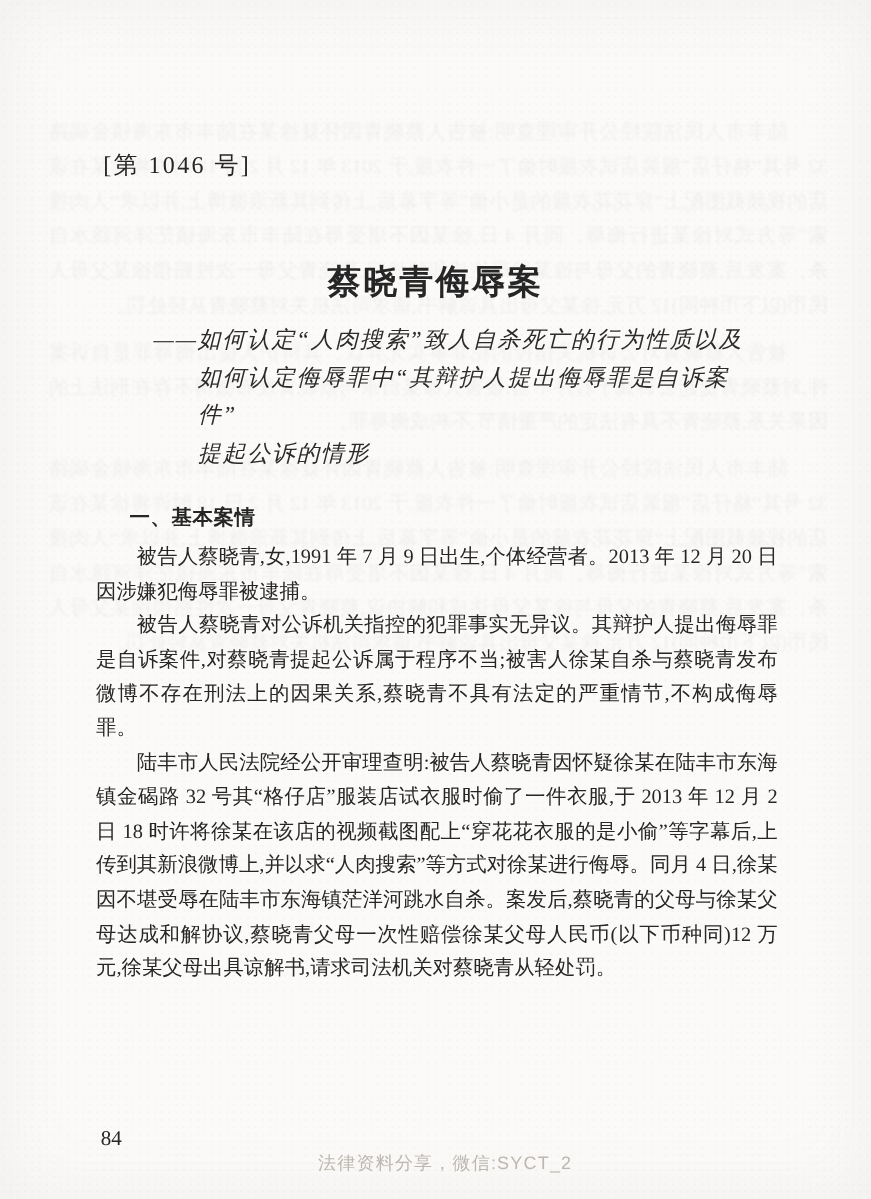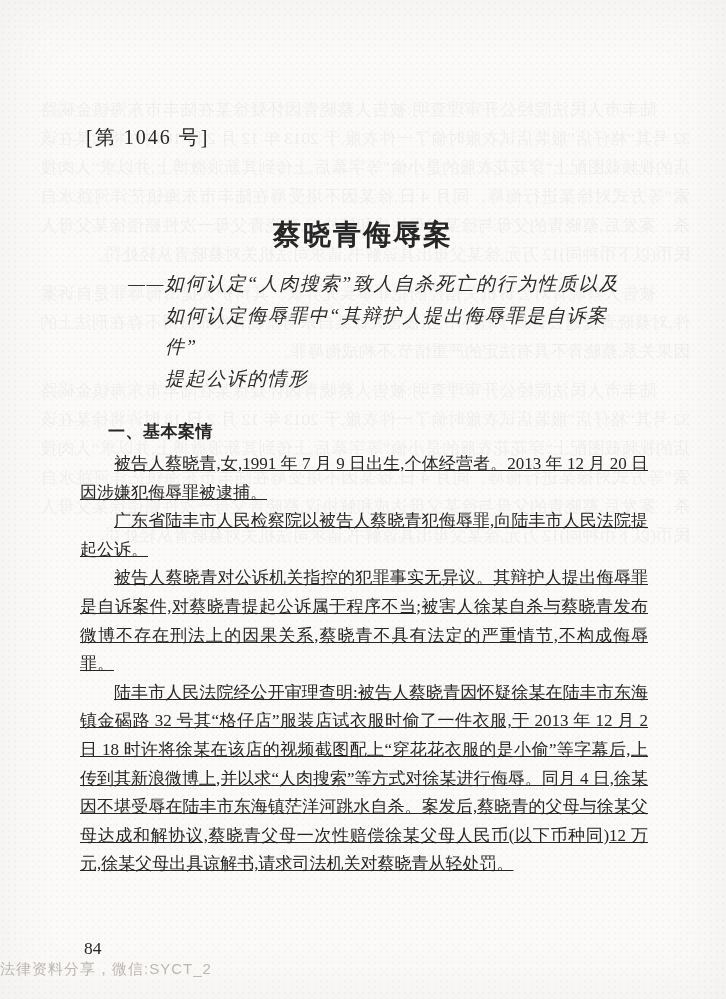--- a/index.html
+++ b/index.html
@@ -54,27 +54,28 @@
     margin: 0;
     font-size: 17px; font-weight: bold;
     font-family: "Liberation Sans", "DejaVu Sans", sans-serif;
     letter-spacing: 0.5px;
   }
   .body-text {
     position: absolute; left: 80px; top: 450px; width: 568px;
     font-size: 17px; line-height: 28.6px;
     text-align: justify;
   }
-  .body-text p { margin: 0; text-indent: 2em; text-decoration: underline; }
+  .body-text p { margin: 0; text-indent: 2em; }
   .page-number {
     position: absolute; left: 84px; top: 938px;
     font-size: 17.5px;
   }
   .footer-watermark {
-    position: absolute; left: 0; right: 0; top: 960px;
+    position: absolute; left: 16px; right: 0; top: 960px;
+    text-align: center;
     font-size: 15px;
     color: #bcb7b1;
     letter-spacing: 1px;
     font-family: "Liberation Sans", "DejaVu Sans", sans-serif;
   }
 </style>
 </head>
 <body>
 
 <div class="page">
@@ -92,21 +93,20 @@
   <div class="subtitle">
     <div class="sub-line">——如何认定“人肉搜索”致人自杀死亡的行为性质以及</div>
     <div class="sub-line indent">如何认定侮辱罪中“其辩护人提出侮辱罪是自诉案件”</div>
     <div class="sub-line indent">提起公诉的情形</div>
   </div>
 
   <h2 class="section-heading">一、基本案情</h2>
 
   <div class="body-text">
     <p>被告人蔡晓青,女,1991 年 7 月 9 日出生,个体经营者。2013 年 12 月 20 日因涉嫌犯侮辱罪被逮捕。</p>
-    <p>广东省陆丰市人民检察院以被告人蔡晓青犯侮辱罪,向陆丰市人民法院提起公诉。</p>
     <p>被告人蔡晓青对公诉机关指控的犯罪事实无异议。其辩护人提出侮辱罪是自诉案件,对蔡晓青提起公诉属于程序不当;被害人徐某自杀与蔡晓青发布微博不存在刑法上的因果关系,蔡晓青不具有法定的严重情节,不构成侮辱罪。</p>
     <p>陆丰市人民法院经公开审理查明:被告人蔡晓青因怀疑徐某在陆丰市东海镇金碣路 32 号其“格仔店”服装店试衣服时偷了一件衣服,于 2013 年 12 月 2 日 18 时许将徐某在该店的视频截图配上“穿花花衣服的是小偷”等字幕后,上传到其新浪微博上,并以求“人肉搜索”等方式对徐某进行侮辱。同月 4 日,徐某因不堪受辱在陆丰市东海镇茫洋河跳水自杀。案发后,蔡晓青的父母与徐某父母达成和解协议,蔡晓青父母一次性赔偿徐某父母人民币(以下币种同)12 万元,徐某父母出具谅解书,请求司法机关对蔡晓青从轻处罚。</p>
   </div>
 
   <div class="page-number">84</div>
 
   <div class="footer-watermark">法律资料分享，微信:SYCT_2</div>
 
 </div>
 

